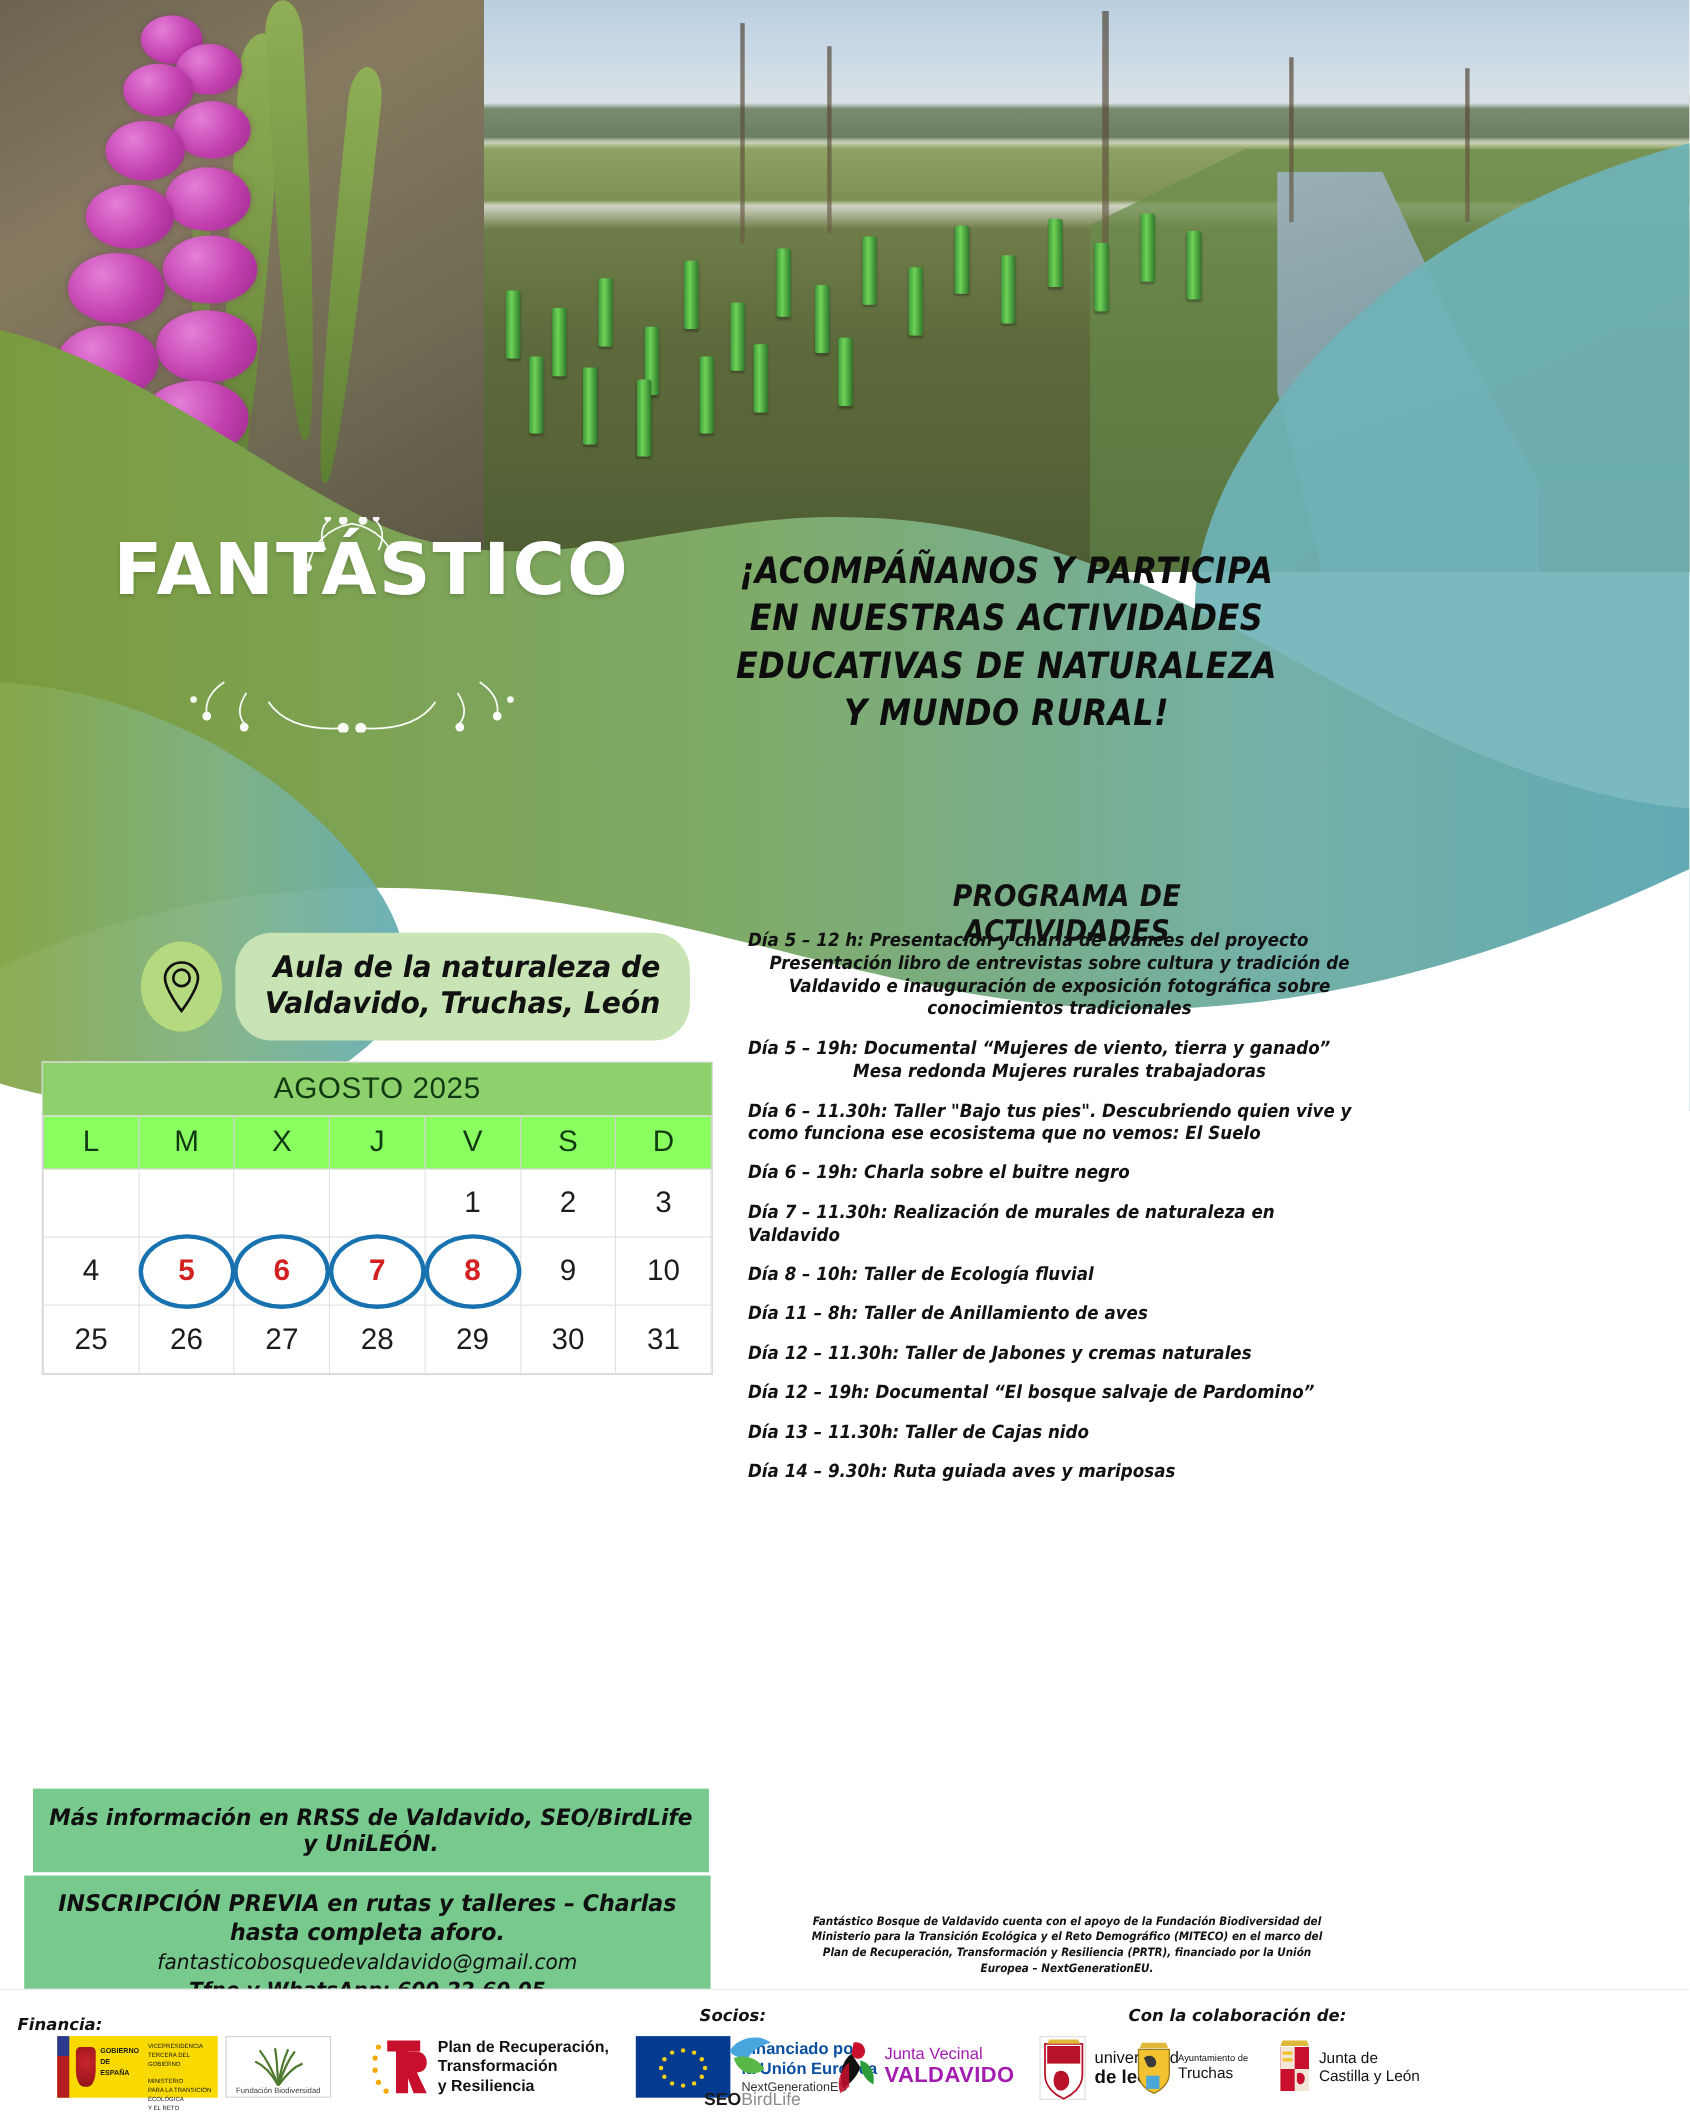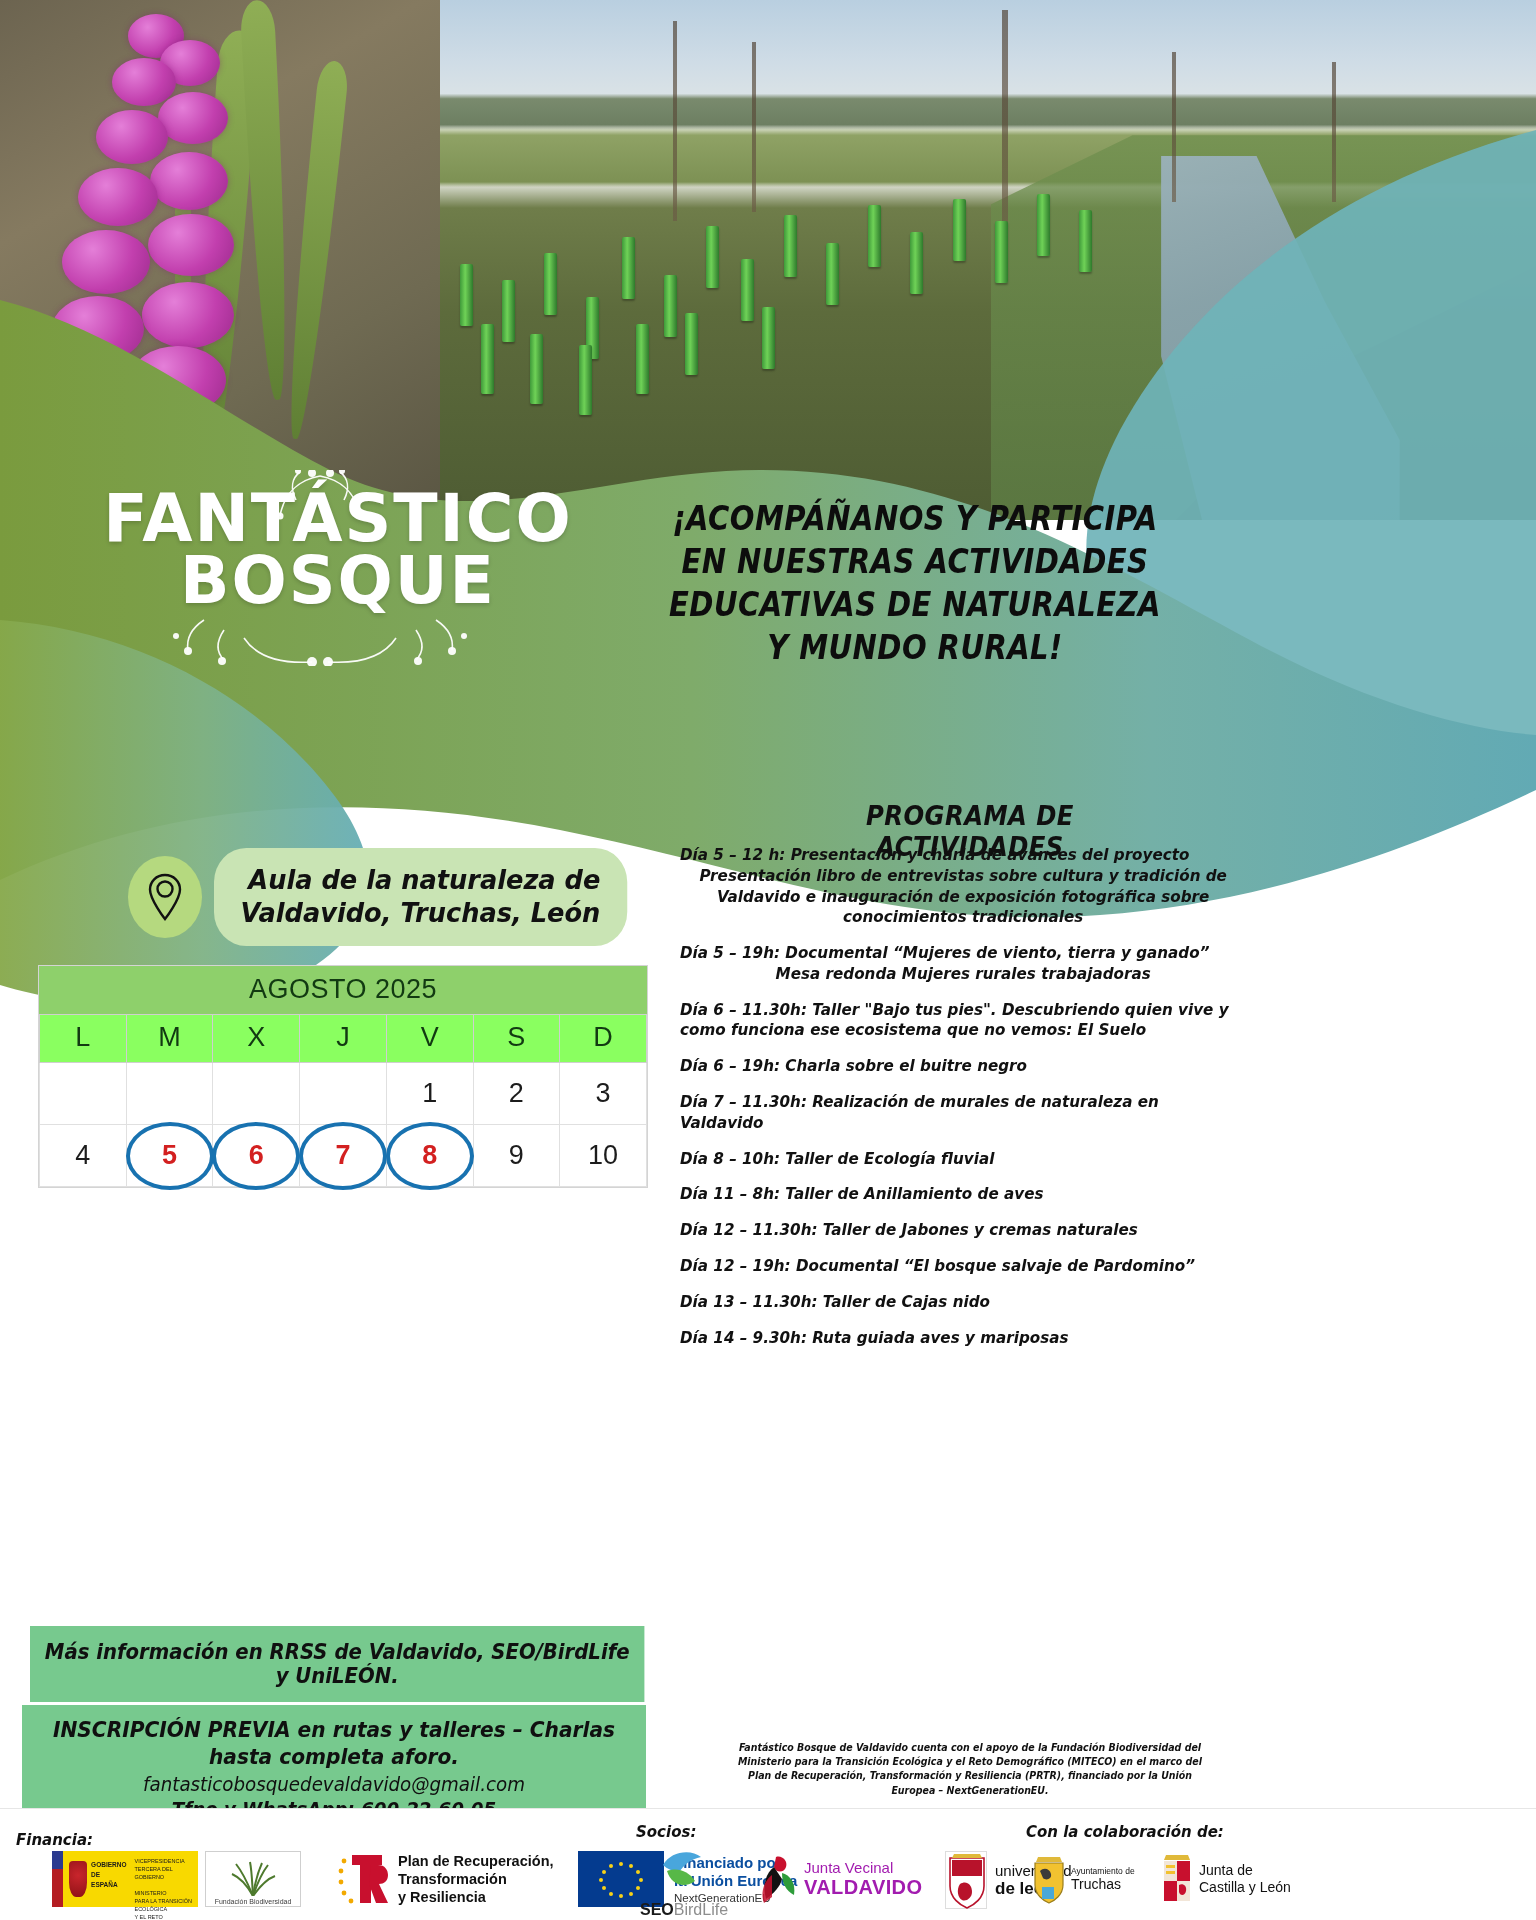--- a/index.html
+++ b/index.html
@@ -371,21 +371,20 @@
         <circle cx="334" cy="191" r="4"></circle>
       <circle cx="104" cy="181" r="4"></circle>
         <circle cx="368" cy="181" r="4"></circle>
       <circle cx="92" cy="166" r="3"></circle>
         <circle cx="380" cy="166" r="3"></circle>
       <circle cx="196" cy="46" r="3.5"></circle>
         <circle cx="276" cy="46" r="3.5"></circle>
     </g>
   </svg>
   <div class="l1">FANTÁSTICO</div>
-  <div class="l2">BOSQUE</div>
 </div>
 
 <div id="headline">¡ACOMPÁÑANOS Y PARTICIPA EN NUESTRAS ACTIVIDADES EDUCATIVAS DE NATURALEZA Y MUNDO RURAL!</div>
 
 <div id="program-title">PROGRAMA DE ACTIVIDADES</div>
 <div id="activities">
     <div class="act"><span>Día 5 – 12 h: Presentación y charla de avances del proyecto</span><span class="cont">Presentación libro de entrevistas sobre cultura y tradición de Valdavido e inauguración de exposición fotográfica sobre conocimientos tradicionales</span></div>
     <div class="act"><span>Día 5 – 19h: Documental “Mujeres de viento, tierra y ganado”</span><span class="cont">Mesa redonda Mujeres rurales trabajadoras</span></div>
     <div class="act"><span>Día 6 – 11.30h: Taller "Bajo tus pies". Descubriendo quien vive y como funciona ese ecosistema que no vemos: El Suelo</span></div>
     <div class="act"><span>Día 6 – 19h: Charla sobre el buitre negro</span></div>
@@ -438,20 +437,29 @@
         </tr>
         <tr>
           <td>4</td>
           <td class="hi">5</td>
           <td class="hi">6</td>
           <td class="hi">7</td>
           <td class="hi">8</td>
           <td>9</td>
           <td>10</td>
         </tr>
+        <tr>
+          <td>25</td>
+          <td>26</td>
+          <td>27</td>
+          <td>28</td>
+          <td>29</td>
+          <td>30</td>
+          <td>31</td>
+        </tr>
       </tbody>
   </table>
 </div>
 
 <div id="box-rrss">Más información en RRSS de Valdavido, SEO/BirdLife y UniLEÓN.</div>
 <div id="box-insc">
   <div class="l1">INSCRIPCIÓN PREVIA en rutas y talleres – Charlas hasta completa aforo.</div>
   <div class="l2">fantasticobosquedevaldavido@gmail.com</div>
   <div class="l3">Tfno y WhatsApp: 600.22.60.05</div>
 </div>

